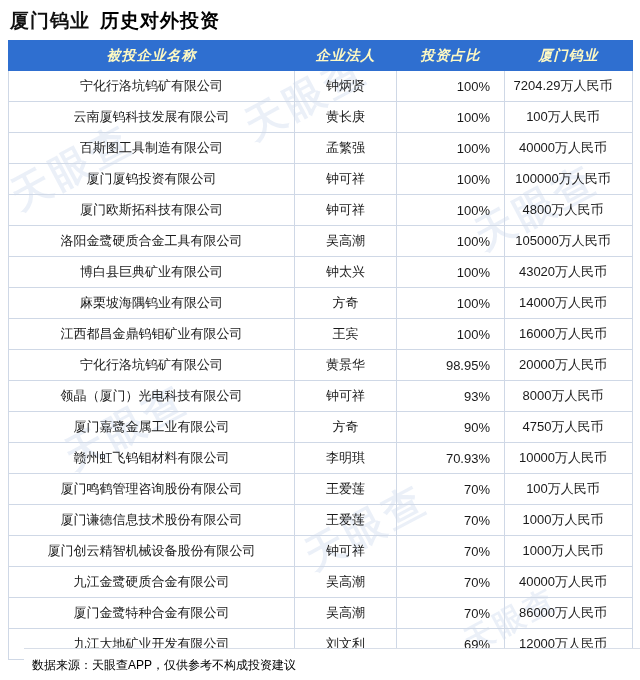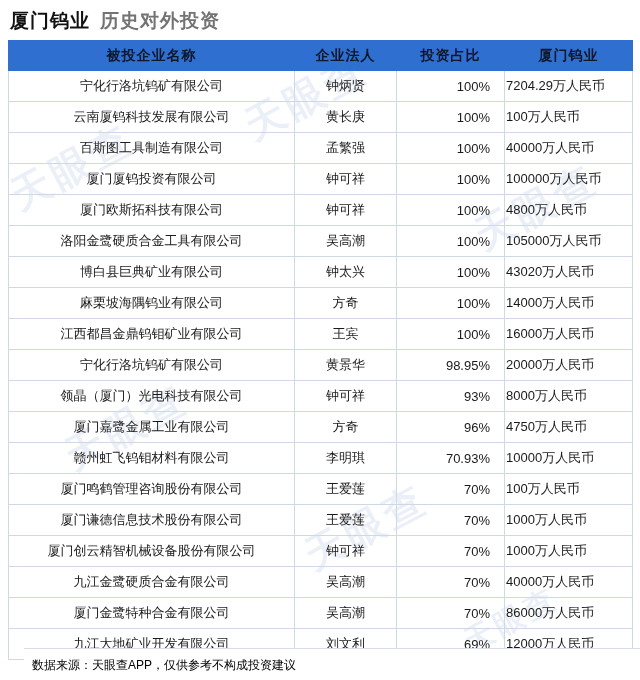--- a/index.html
+++ b/index.html
@@ -54,60 +54,61 @@
   }
   .title-main {
     font-size: 19px;
     font-weight: 700;
     color: #111;
     letter-spacing: 1px;
   }
   .title-sub {
     font-size: 19px;
     font-weight: 700;
-    color: #737373;
+    color: #000000;
     letter-spacing: 1px;
   }
 
   
   .table-wrap {
     position: relative;
     z-index: 10;
     padding: 0 8px;
     box-sizing: border-box;
   }
   table.invest {
     width: 624px;
     border-collapse: collapse;
     table-layout: fixed;
     font-size: 13px;
   }
   table.invest thead th {
     background: #2f6fd0;
-    color: #0f172a;
+    color: #fef9c3;
     font-weight: 700;
     font-size: 14px;
     height: 27px;
     border: 1px solid #2f6fd0;
     text-align: center;
     letter-spacing: 1px;
+    font-style: italic;
   }
   table.invest tbody td {
     height: 28px;
     border: 1px solid #cfd8e6;
     text-align: center;
     color: #1a1a1a;
     background: transparent;
     font-size: 13px;
     white-space: nowrap;
     overflow: hidden;
   }
   table.invest tbody td.name { }
   table.invest tbody td.ratio { text-align: right; padding-right: 14px; }
-  table.invest tbody td.capital { text-align: left; padding-right: 12px; }
+  table.invest tbody td.capital { text-align: center; padding-right: 12px; }
 
   col.c-name { width: 286px; }
   col.c-person { width: 102px; }
   col.c-ratio { width: 108px; }
   col.c-capital { width: 128px; }
 
   
   .footer {
     position: absolute;
     left: 0;
@@ -221,21 +222,21 @@
         </tr>
         <tr>
           <td class="name">领晶（厦门）光电科技有限公司</td>
           <td>钟可祥</td>
           <td class="ratio">93%</td>
           <td class="capital">8000万人民币</td>
         </tr>
         <tr>
           <td class="name">厦门嘉鹭金属工业有限公司</td>
           <td>方奇</td>
-          <td class="ratio">96%</td>
+          <td class="ratio">90%</td>
           <td class="capital">4750万人民币</td>
         </tr>
         <tr>
           <td class="name">赣州虹飞钨钼材料有限公司</td>
           <td>李明琪</td>
           <td class="ratio">70.93%</td>
           <td class="capital">10000万人民币</td>
         </tr>
         <tr>
           <td class="name">厦门鸣鹤管理咨询股份有限公司</td>

